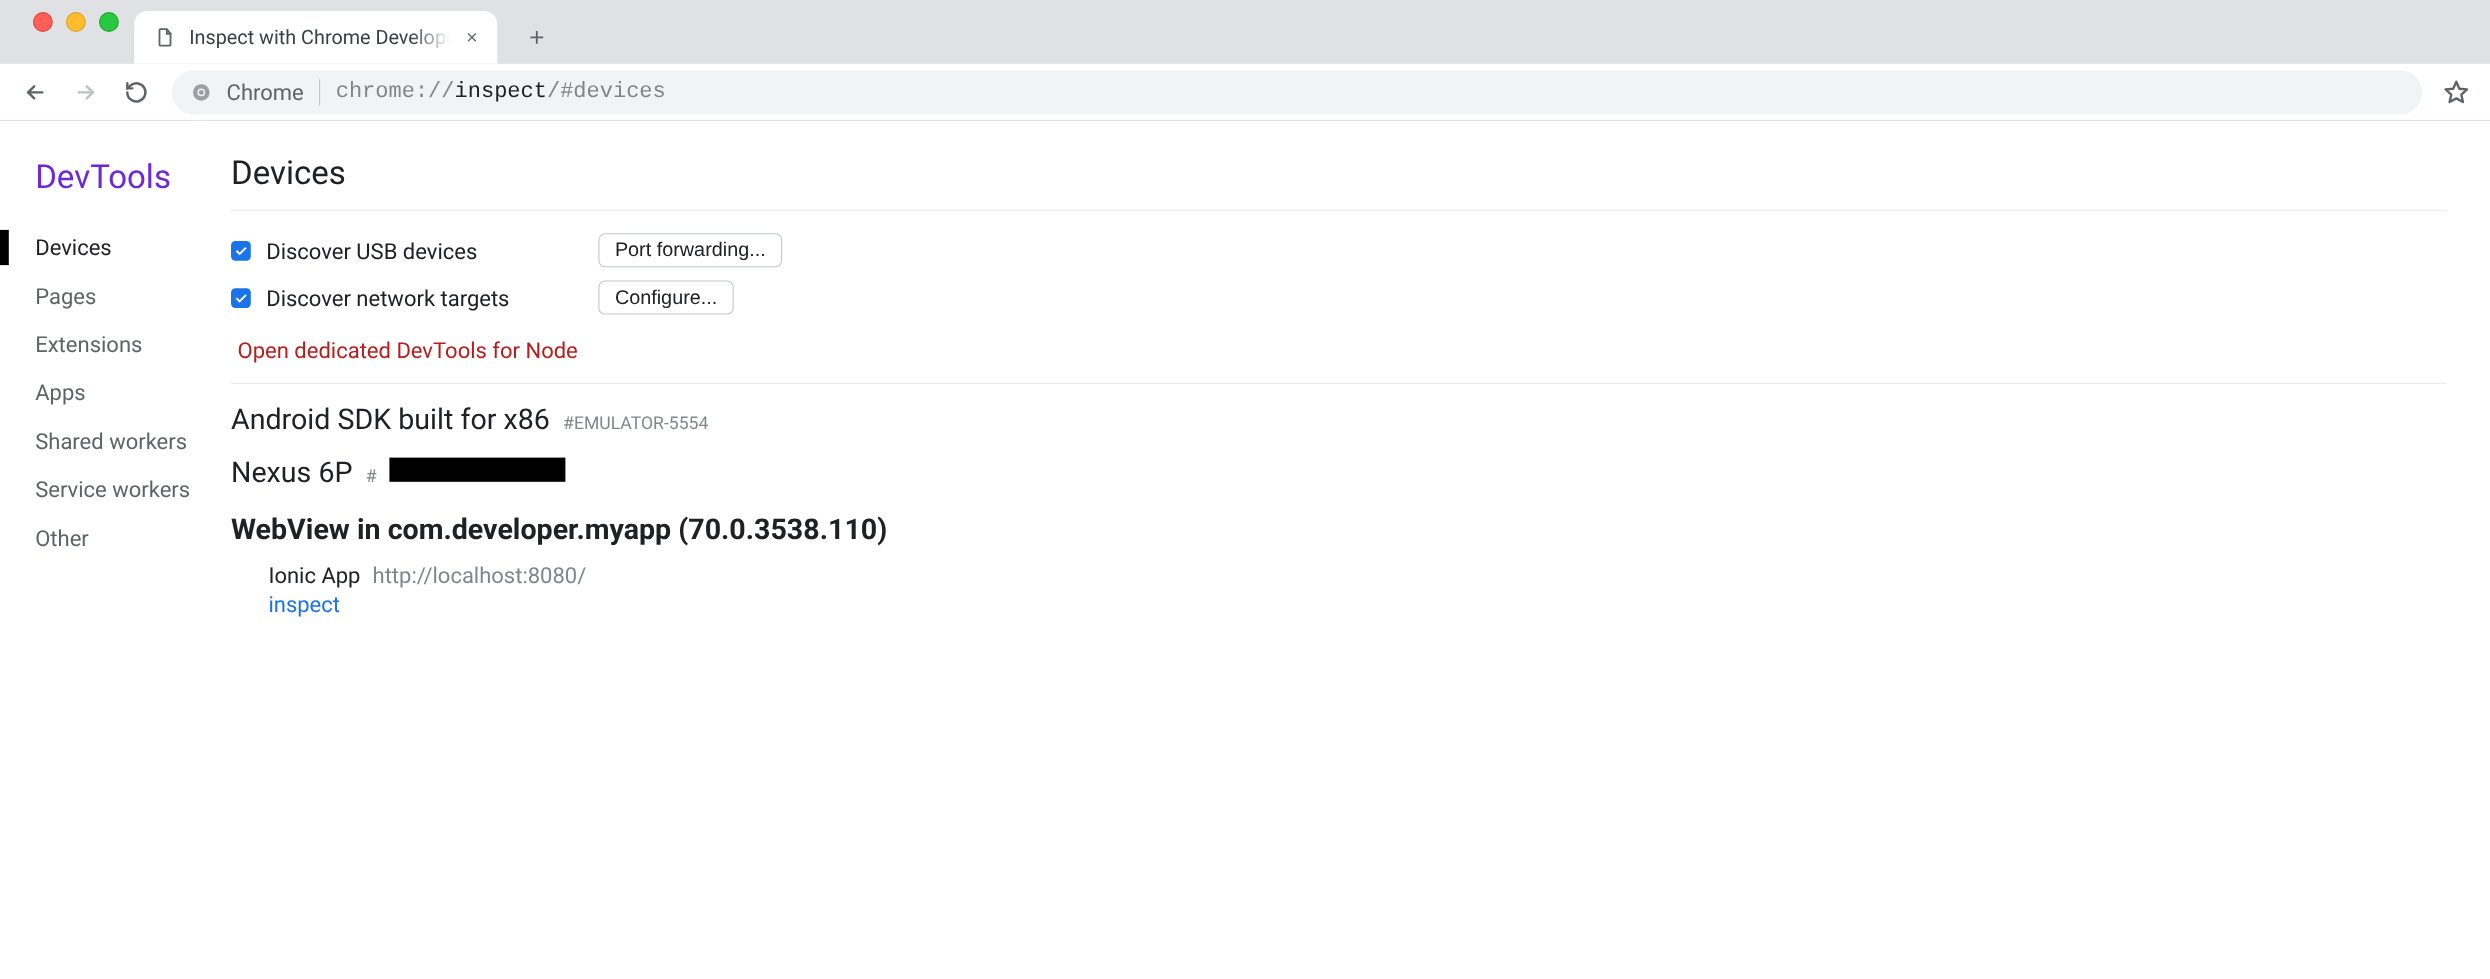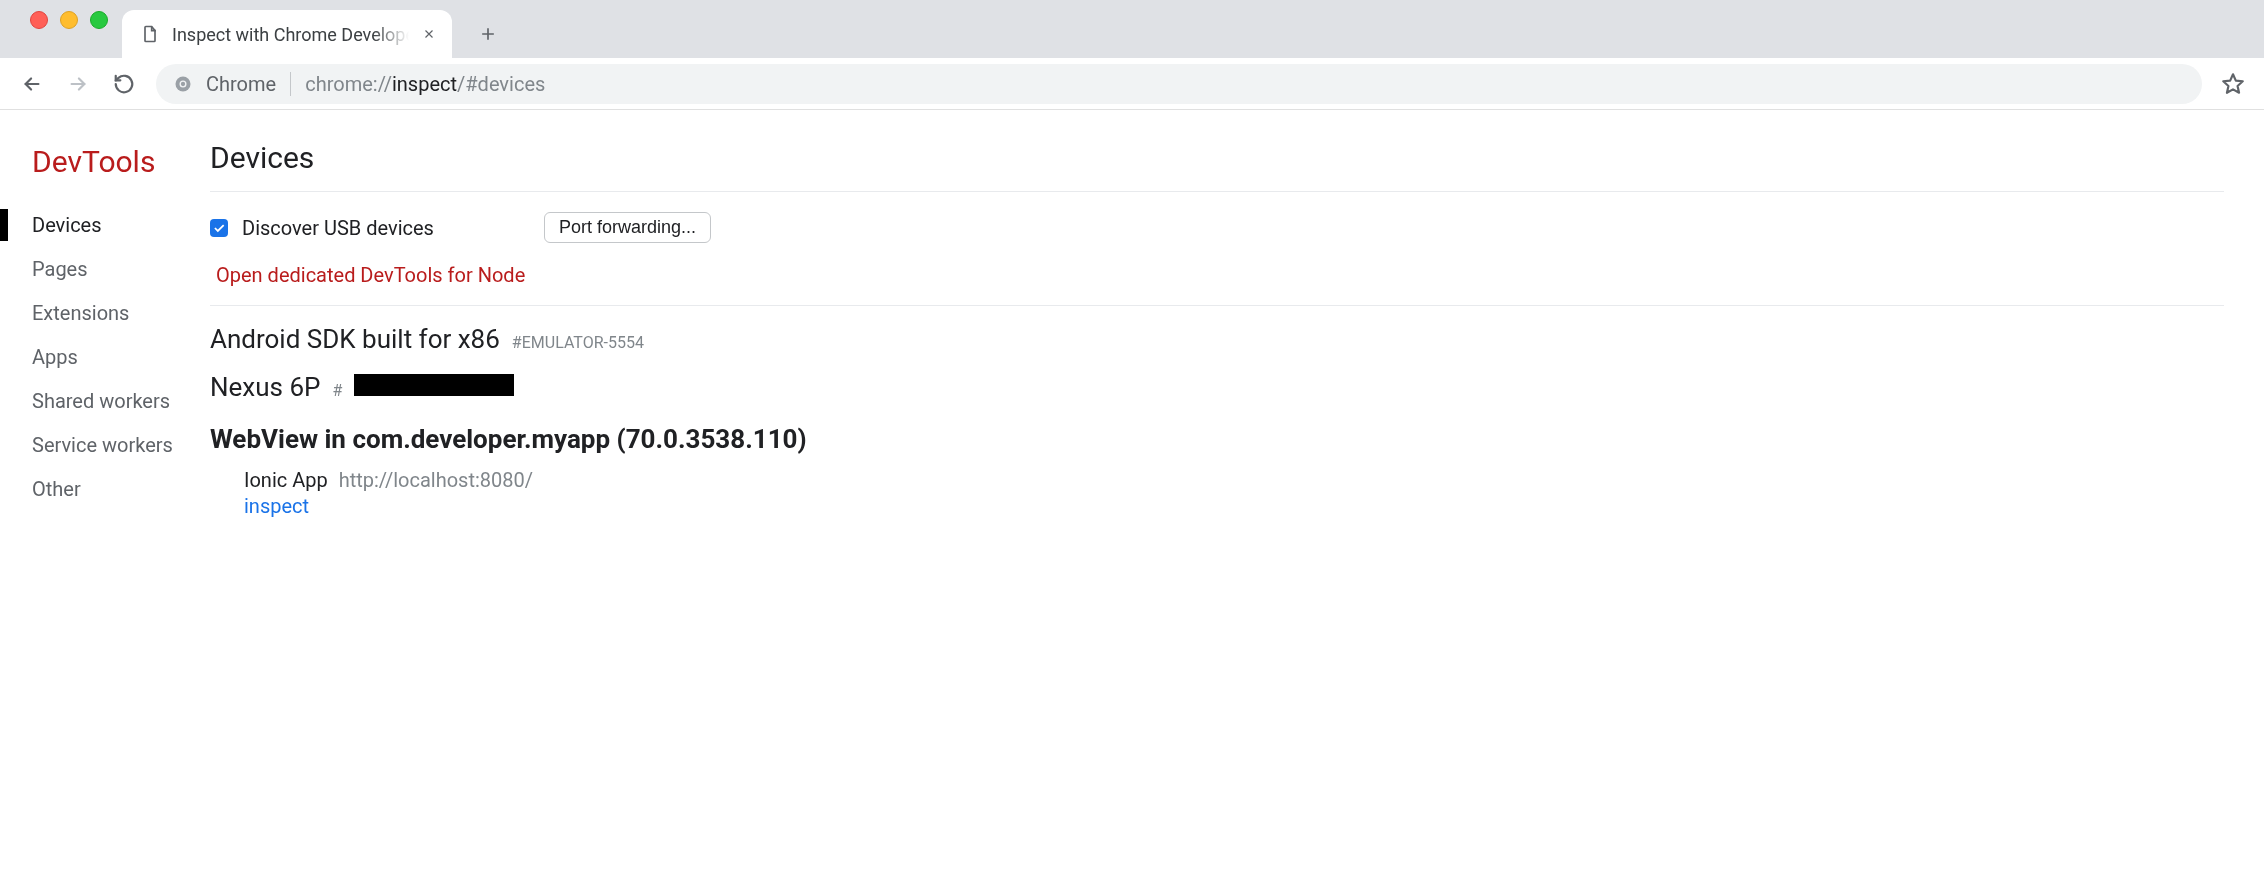--- a/index.html
+++ b/index.html
@@ -100,41 +100,41 @@
     font-size: 20px;
     color:#5f6368;
   }
   .omni-icon { width:22px; height:22px; display:flex; align-items:center; justify-content:center; }
   .omni-chip {
     color:#5f6368;
     padding-right: 14px;
     border-right: 1px solid #c4c7ca;
     margin-right: 2px;
   }
-  .omni-url { display:flex; align-items:baseline; }
+  .omni-url { display:flex; align-items:baseline;font-family:Liberation Mono, monospace; }
   .omni-url .dim { color:#80868b; }
   .omni-url .strong { color:#202124; }
 
   .star-btn { color:#5f6368; width:26px; height:26px; display:flex; align-items:center; justify-content:center; }
 
   
   .page {
     display:flex;
     height: calc(100% - 110px);
     background:#fff;
   }
   .sidebar {
     width: 200px;
     padding: 34px 0 0 0;
     position: relative;
   }
   .sidebar-title {
     font-size: 30px;
     font-weight: 400;
-    color:#b91c1c;
+    color:#6d28d9;
     padding: 0 0 24px 32px;
   }
   .side-items { list-style:none; }
   .side-item {
     font-size: 20px;
     color:#5f6368;
     padding: 10px 0 10px 32px;
     cursor:pointer;
     position:relative;
   }
@@ -334,20 +334,31 @@
         <span class="chk">
           <svg viewBox="0 0 24 24">
               <path d="M5 12l5 5L20 7"></path>
             </svg>
         </span>
         <span>Discover USB devices</span>
       </span>
       <button class="mini-btn">Port forwarding...</button>
     </div>
 
+    <div class="option-row">
+      <span class="lbl">
+        <span class="chk">
+          <svg viewBox="0 0 24 24">
+              <path d="M5 12l5 5L20 7"></path>
+            </svg>
+        </span>
+        <span>Discover network targets</span>
+      </span>
+      <button class="mini-btn">Configure...</button>
+    </div>
 
     <a class="node-link">Open dedicated DevTools for Node</a>
 
 
     <div class="section-h">
       <span>Android SDK built for x86</span>
       <span class="tag">#EMULATOR-5554</span>
     </div>
 
     <div class="section-h">

